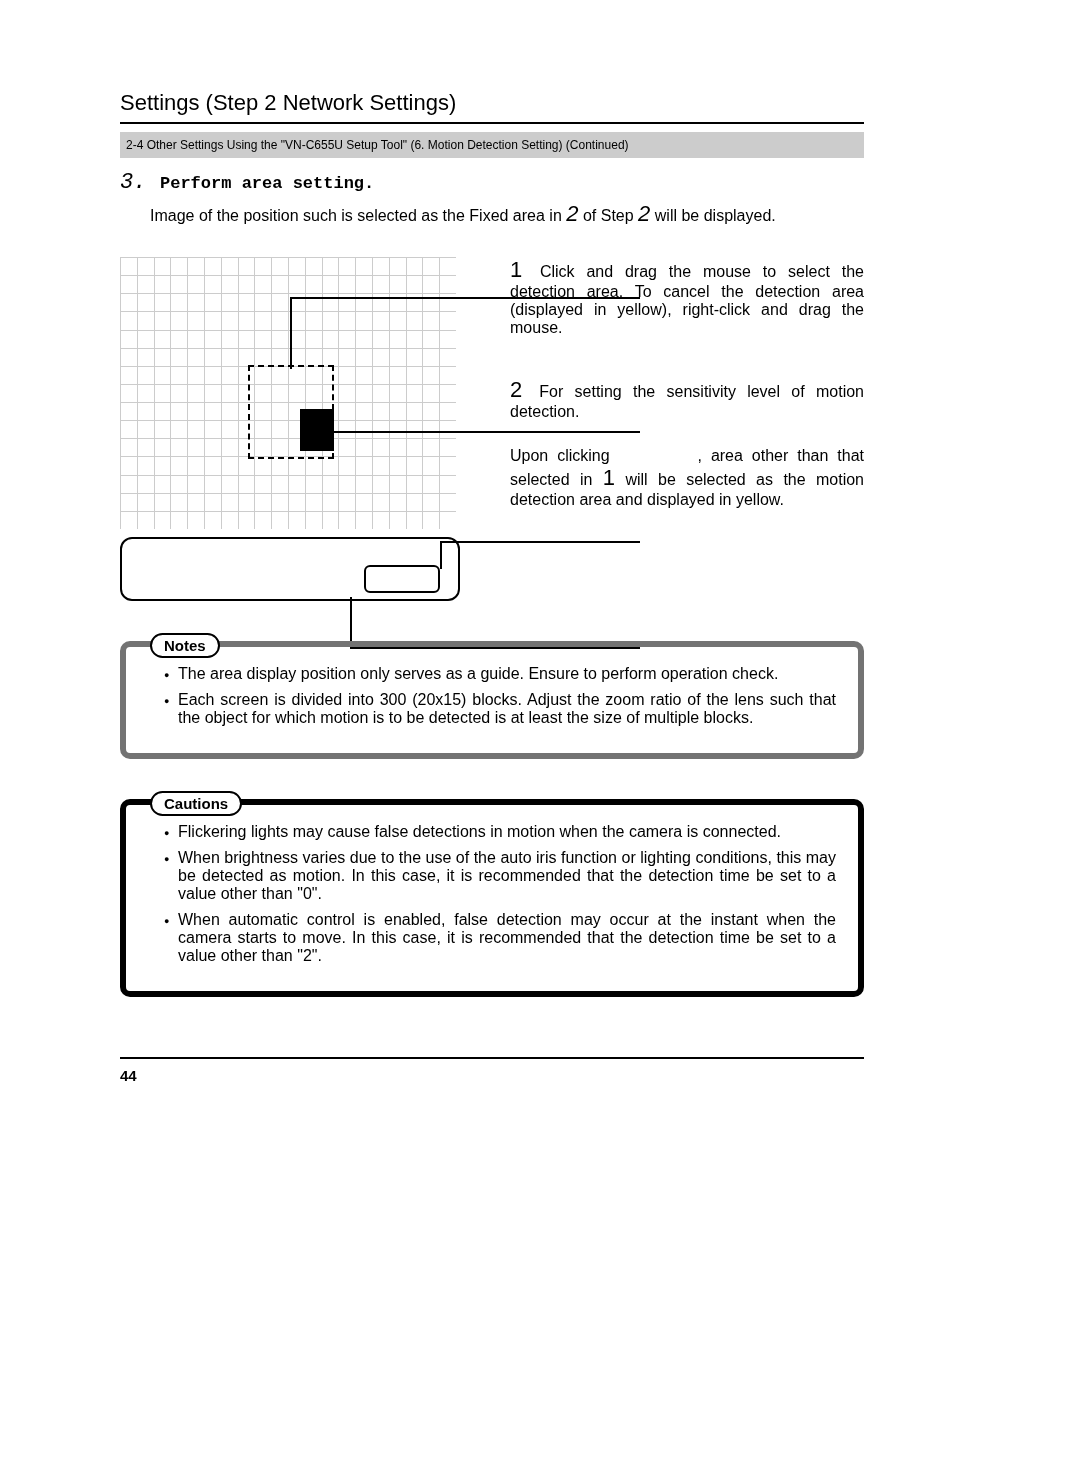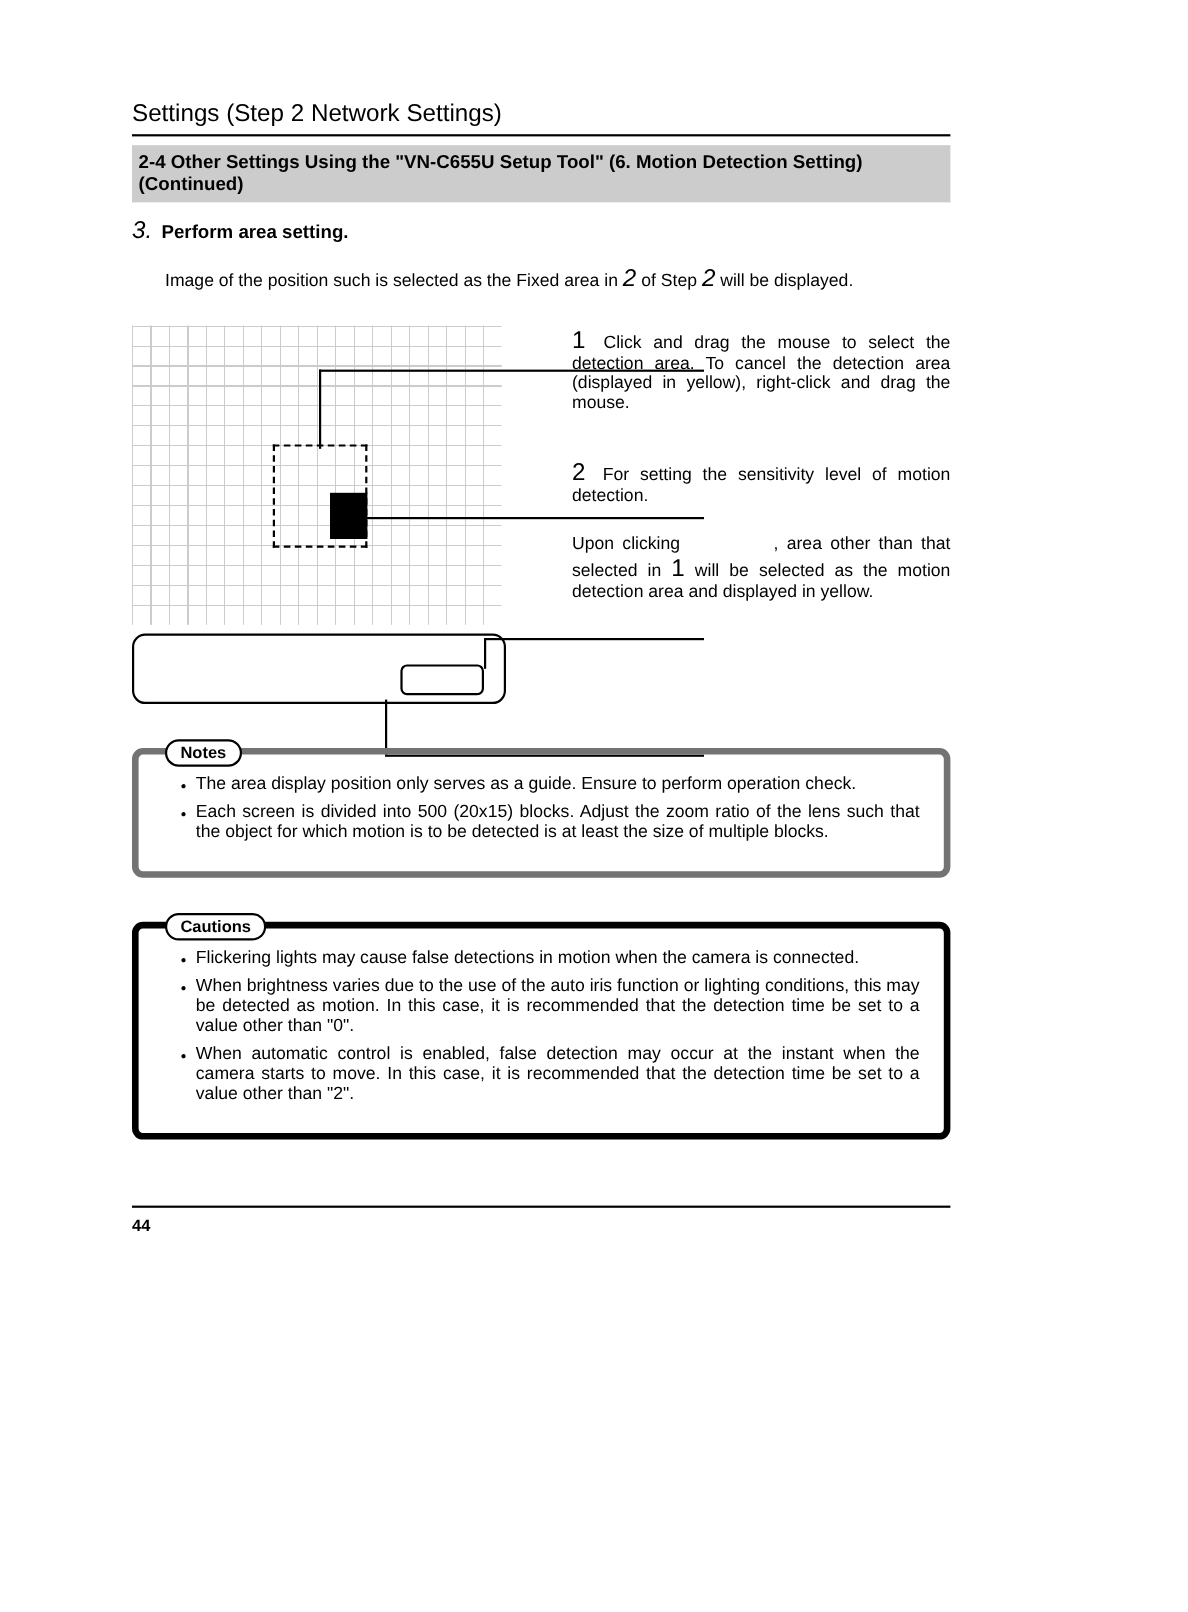--- a/index.html
+++ b/index.html
@@ -21,25 +21,25 @@
     margin-bottom: 6px;
   }
   .hr1 {
     border: none;
     border-top: 2px solid #000;
     margin: 0 0 8px 0;
   }
   .banner {
     background: #ccc;
     padding: 6px 6px;
-    font-weight: bold;
-    font-size: 17px;
+    font-weight: normal;
+    font-size: 12px;
     margin-bottom: 12px;
   }
-  .step-row { margin-bottom: 18px; }
+  .step-row { margin-bottom: 6px; font-family: Liberation Mono, monospace; }
   .step-num { font-style: italic; font-size: 22px; margin-right: 4px; }
   .step-title { font-weight: bold; font-size: 17px; }
   .step-body { margin-left: 30px; font-size: 16px; margin-bottom: 30px; }
   .inlinebig { font-style: italic; font-size: 22px; }
 
   .diagram-row { display: flex; align-items: flex-start; }
   .diagram-left { width: 370px; flex-shrink: 0; position: relative; }
   .diagram-right { flex: 1; padding-left: 20px; font-size: 16px; text-align: justify; }
 
   .grid-box {
@@ -135,21 +135,21 @@
   <div class="banner">2-4 Other Settings Using the "VN-C655U Setup Tool" (6. Motion Detection Setting) (Continued)</div>
 
   <div class="step-row">
     <span class="step-num">3.</span>
     <span class="step-title">Perform area setting.</span>
   </div>
   <div class="step-body">
     <span>Image of the position such is selected as the Fixed area in </span><span class="inlinebig">2</span><span> of Step </span><span class="inlinebig">2</span><span> will be displayed.</span>
   </div>
 
-  <div class="diagram-row" style="position:relative;gap:10px;">
+  <div class="diagram-row" style="position:relative;">
     <div class="diagram-left">
       <div class="grid-box">
         <div class="dashed-sel"></div>
         <div class="red-block"></div>
       </div>
       <div class="controls-box">
         <div class="small-btn"></div>
       </div>
     </div>
 
@@ -176,21 +176,21 @@
         <span>, area other than that selected in </span><span class="callout-num" style="width:auto;">1</span>
         <span> will be selected as the motion detection area and displayed in yellow.</span>
       </p>
     </div>
   </div>
 
   <div class="infobox">
     <div class="label">Notes</div>
     <ul>
       <li>The area display position only serves as a guide. Ensure to perform operation check.</li>
-      <li>Each screen is divided into 500 (20x15) blocks. Adjust the zoom ratio of the lens such that the object for which motion is to be detected is at least the size of multiple blocks.</li>
+      <li>Each screen is divided into 300 (20x15) blocks. Adjust the zoom ratio of the lens such that the object for which motion is to be detected is at least the size of multiple blocks.</li>
     </ul>
   </div>
 
   <div class="infobox cautions">
     <div class="label">Cautions</div>
     <ul>
       <li>Flickering lights may cause false detections in motion when the camera is connected.</li>
       <li>When brightness varies due to the use of the auto iris function or lighting conditions, this may be detected as motion. In this case, it is recommended that the detection time be set to a value other than "0".</li>
       <li>When automatic control is enabled, false detection may occur at the instant when the camera starts to move. In this case, it is recommended that the detection time be set to a value other than "2".</li>
     </ul>

